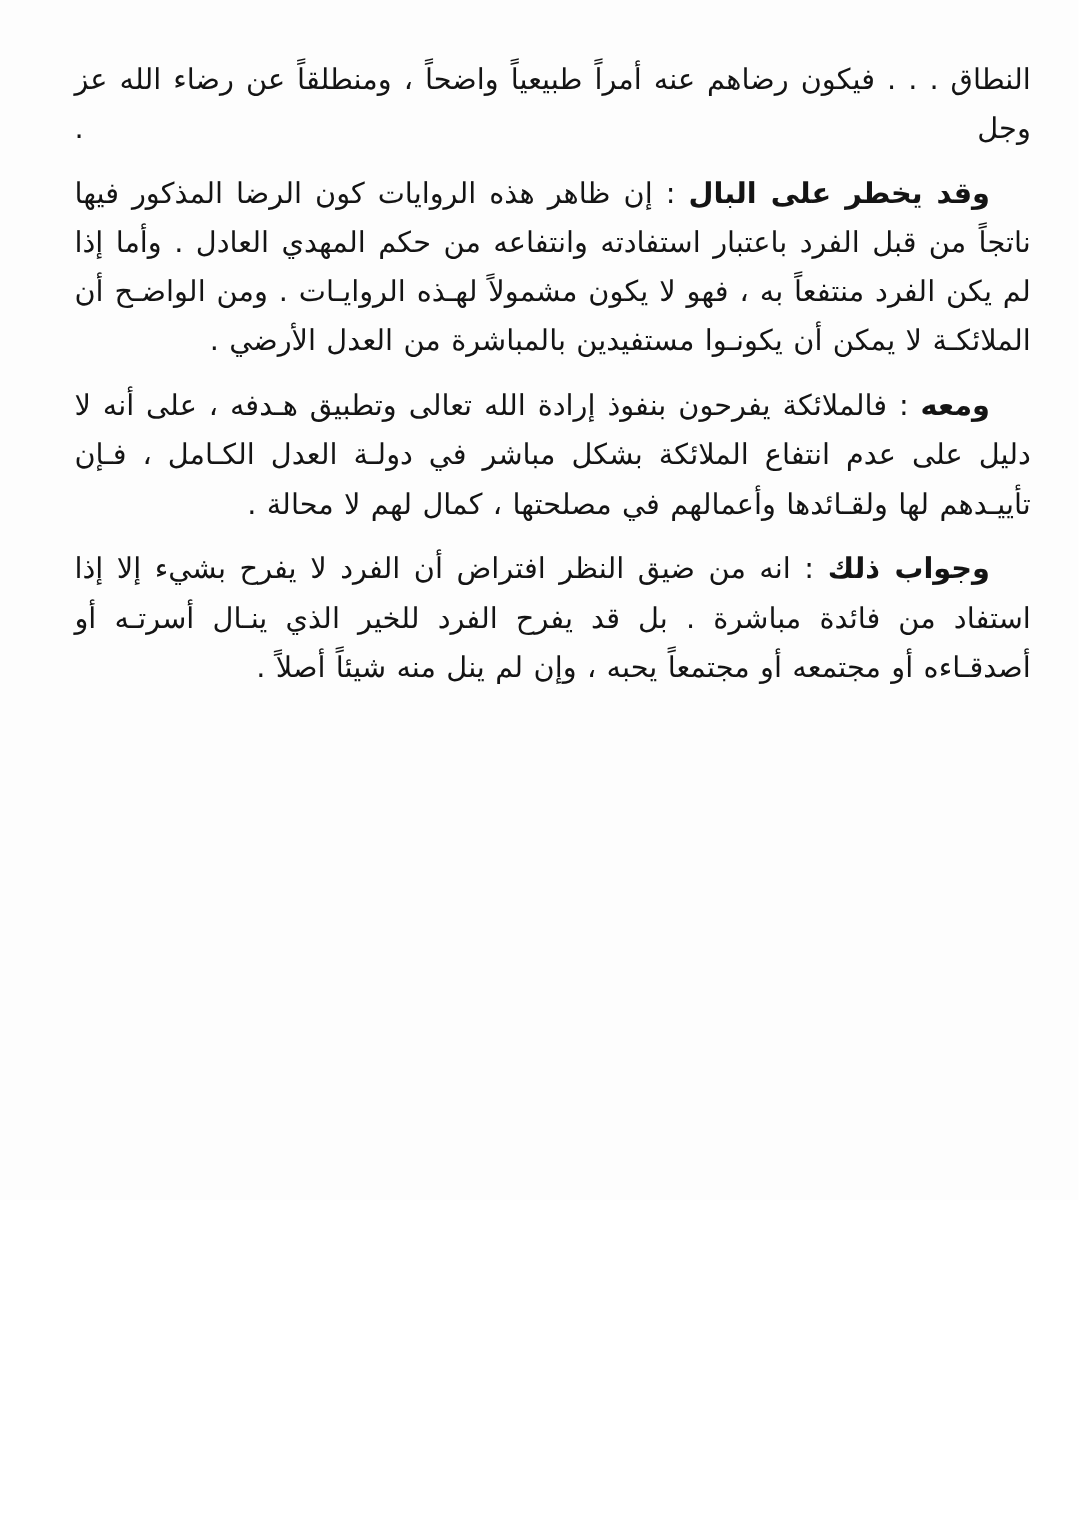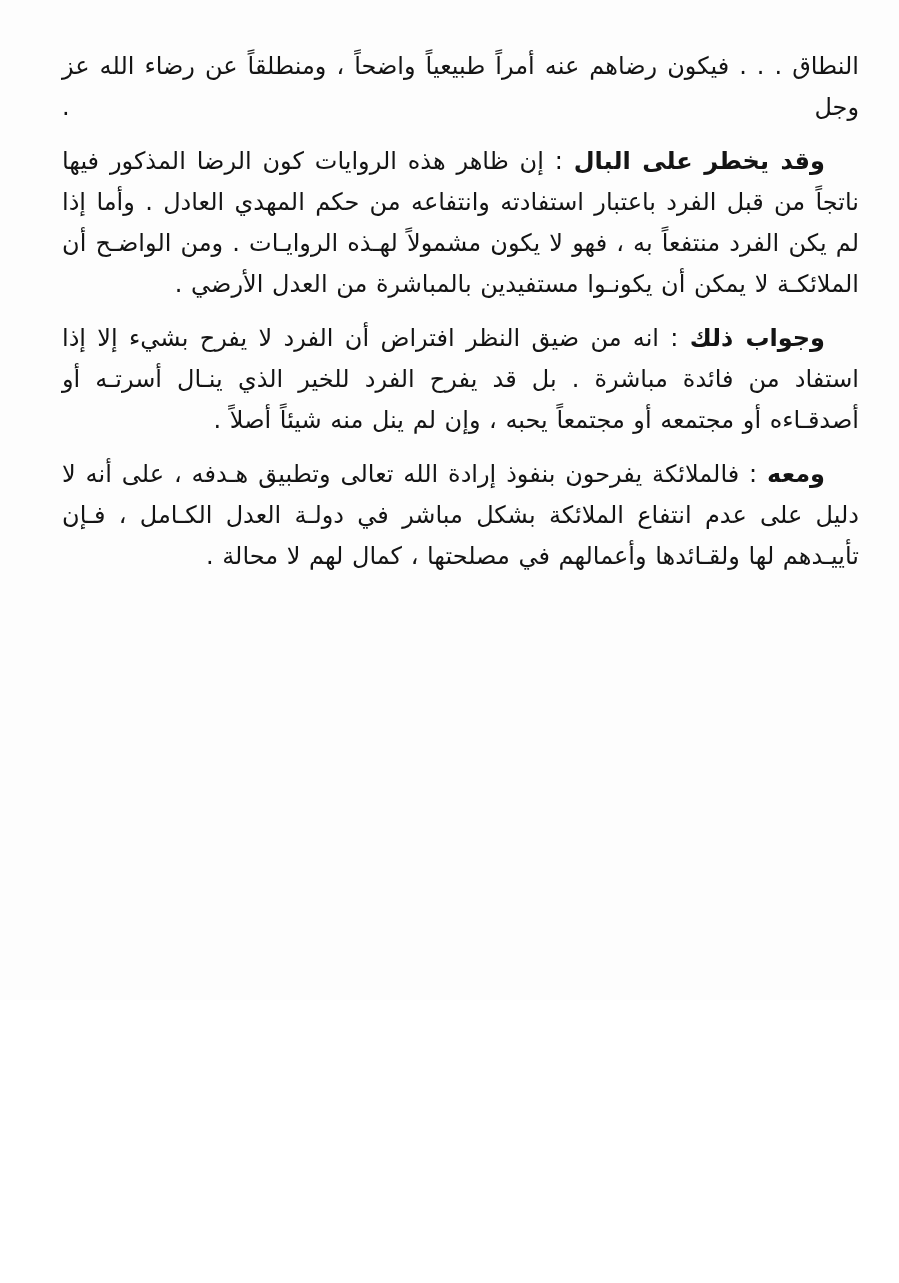--- a/index.html
+++ b/index.html
@@ -55,22 +55,22 @@
 <body>
 
 <div class="page">
 
   <div class="text-block">
 
     <p class="para continuation"><span>النطاق . . . فيكون رضاهم عنه أمراً طبيعياً واضحاً ، ومنطلقاً عن رضاء الله عز وجل .</span></p>
 
     <p class="para"><b class="lead">وقد يخطر على البال</b><span> : إن ظاهر هذه الروايات كون الرضا المذكور فيها ناتجاً من قبل الفرد باعتبار استفادته وانتفاعه من حكم المهدي العادل . وأما إذا لم يكن الفرد منتفعاً به ، فهو لا يكون مشمولاً لهـذه الروايـات . ومن الواضـح أن الملائكـة لا يمكن أن يكونـوا مستفيدين بالمباشرة من العدل الأرضي .</span></p>
 
+    <p class="para"><b class="lead">ومعه</b><span> : فالملائكة يفرحون بنفوذ إرادة الله تعالى وتطبيق هـدفه ، على أنه لا دليل على عدم انتفاع الملائكة بشكل مباشر في دولـة العدل الكـامل ، فـإن تأييـدهم لها ولقـائدها وأعمالهم في مصلحتها ، كمال لهم لا محالة .</span></p>
+
     <p class="para"><b class="lead">وجواب ذلك</b><span> : انه من ضيق النظر افتراض أن الفرد لا يفرح بشيء إلا إذا استفاد من فائدة مباشرة . بل قد يفرح الفرد للخير الذي ينـال أسرتـه أو أصدقـاءه أو مجتمعه أو مجتمعاً يحبه ، وإن لم ينل منه شيئاً أصلاً .</span></p>
-
-    <p class="para"><b class="lead">ومعه</b><span> : فالملائكة يفرحون بنفوذ إرادة الله تعالى وتطبيق هـدفه ، على أنه لا دليل على عدم انتفاع الملائكة بشكل مباشر في دولـة العدل الكـامل ، فـإن تأييـدهم لها ولقـائدها وأعمالهم في مصلحتها ، كمال لهم لا محالة .</span></p>
 
 
   </div>
 
   <div class="page-number">٤٣٠</div>
 
 </div>
 
 </body></html>

